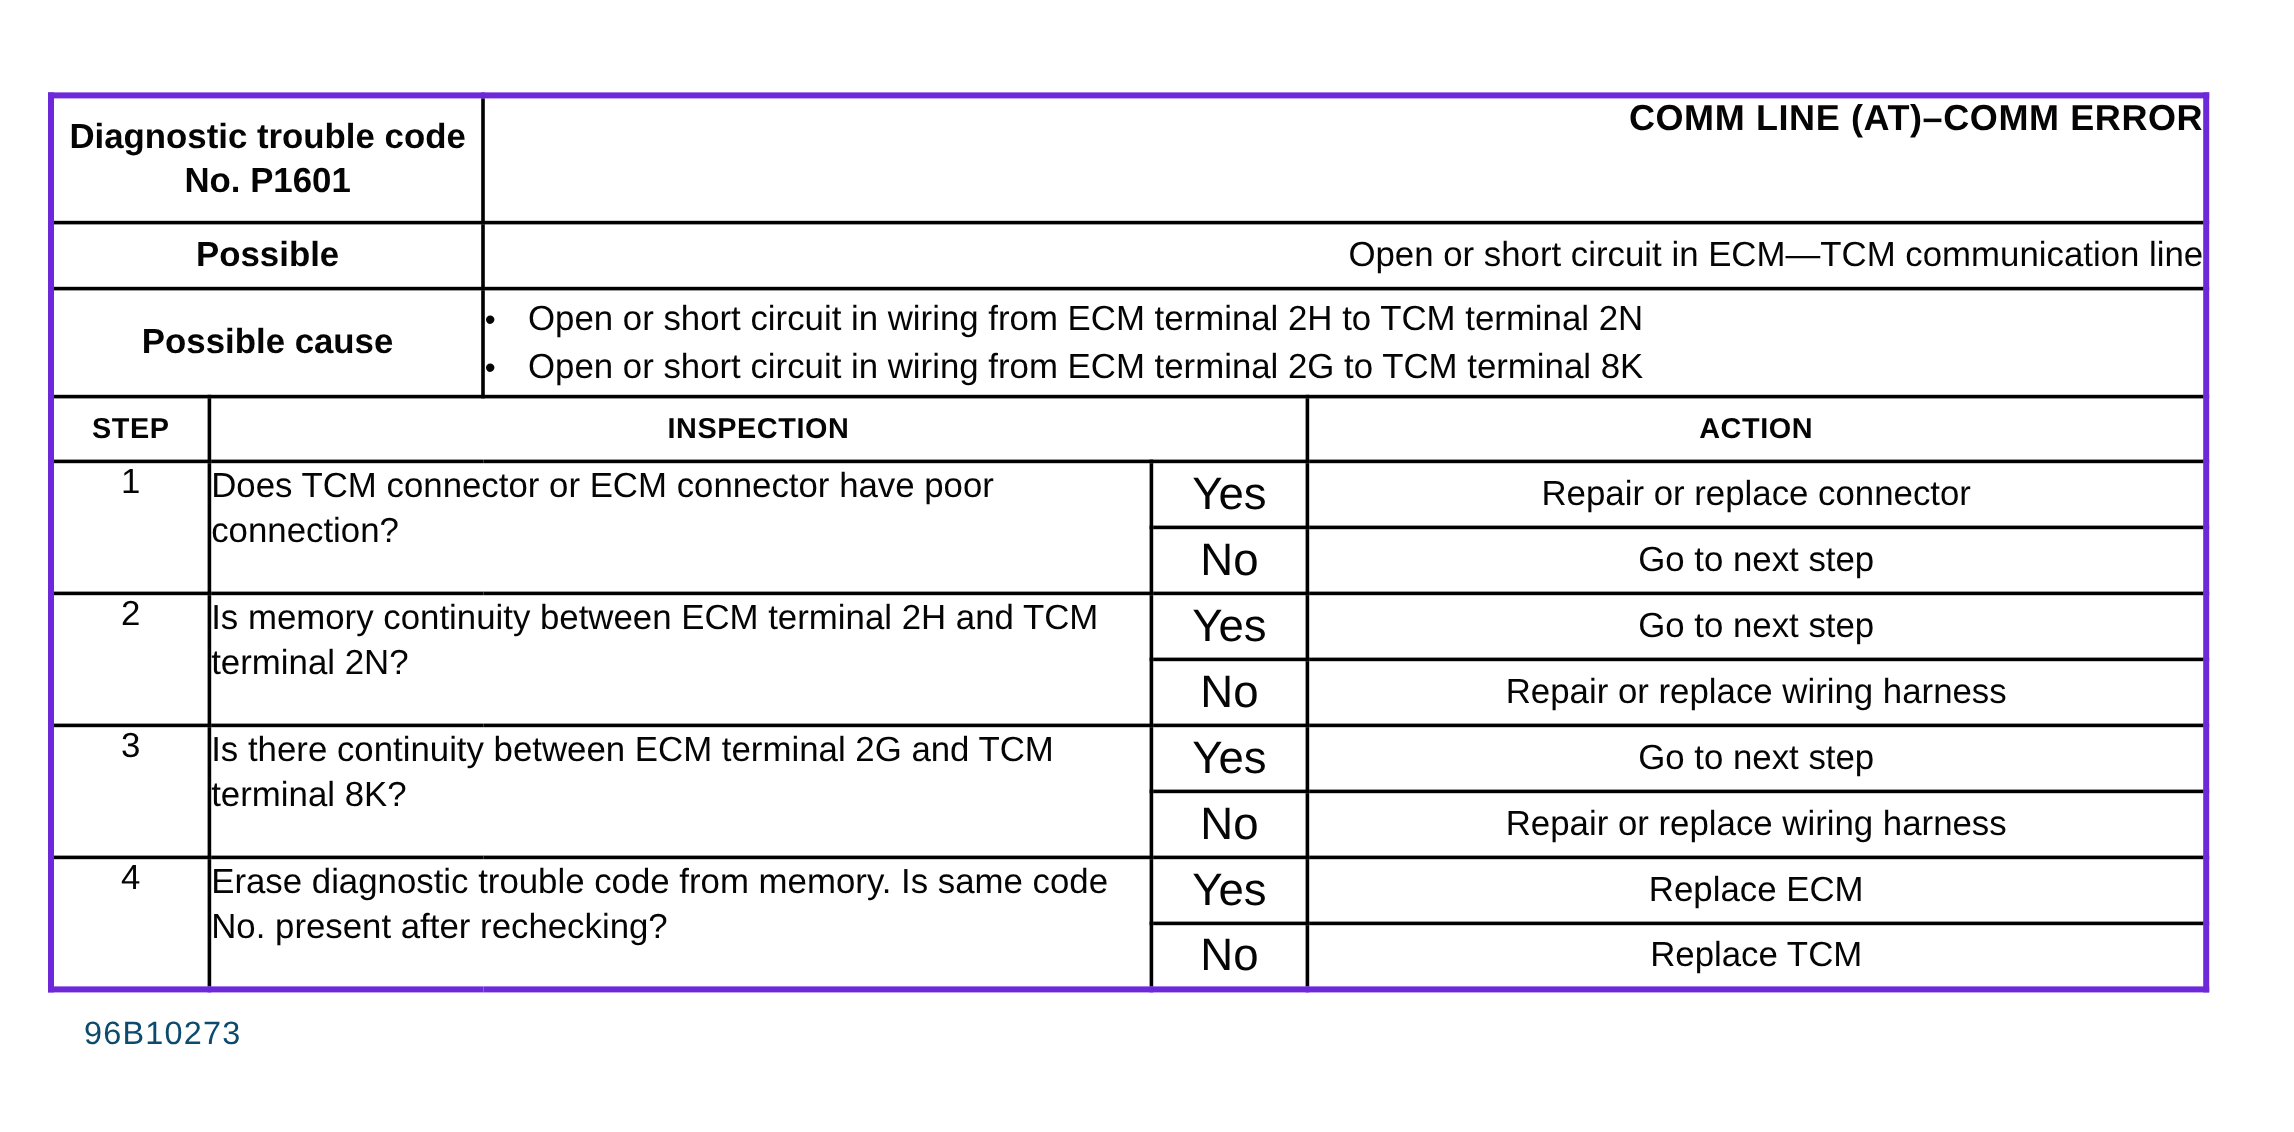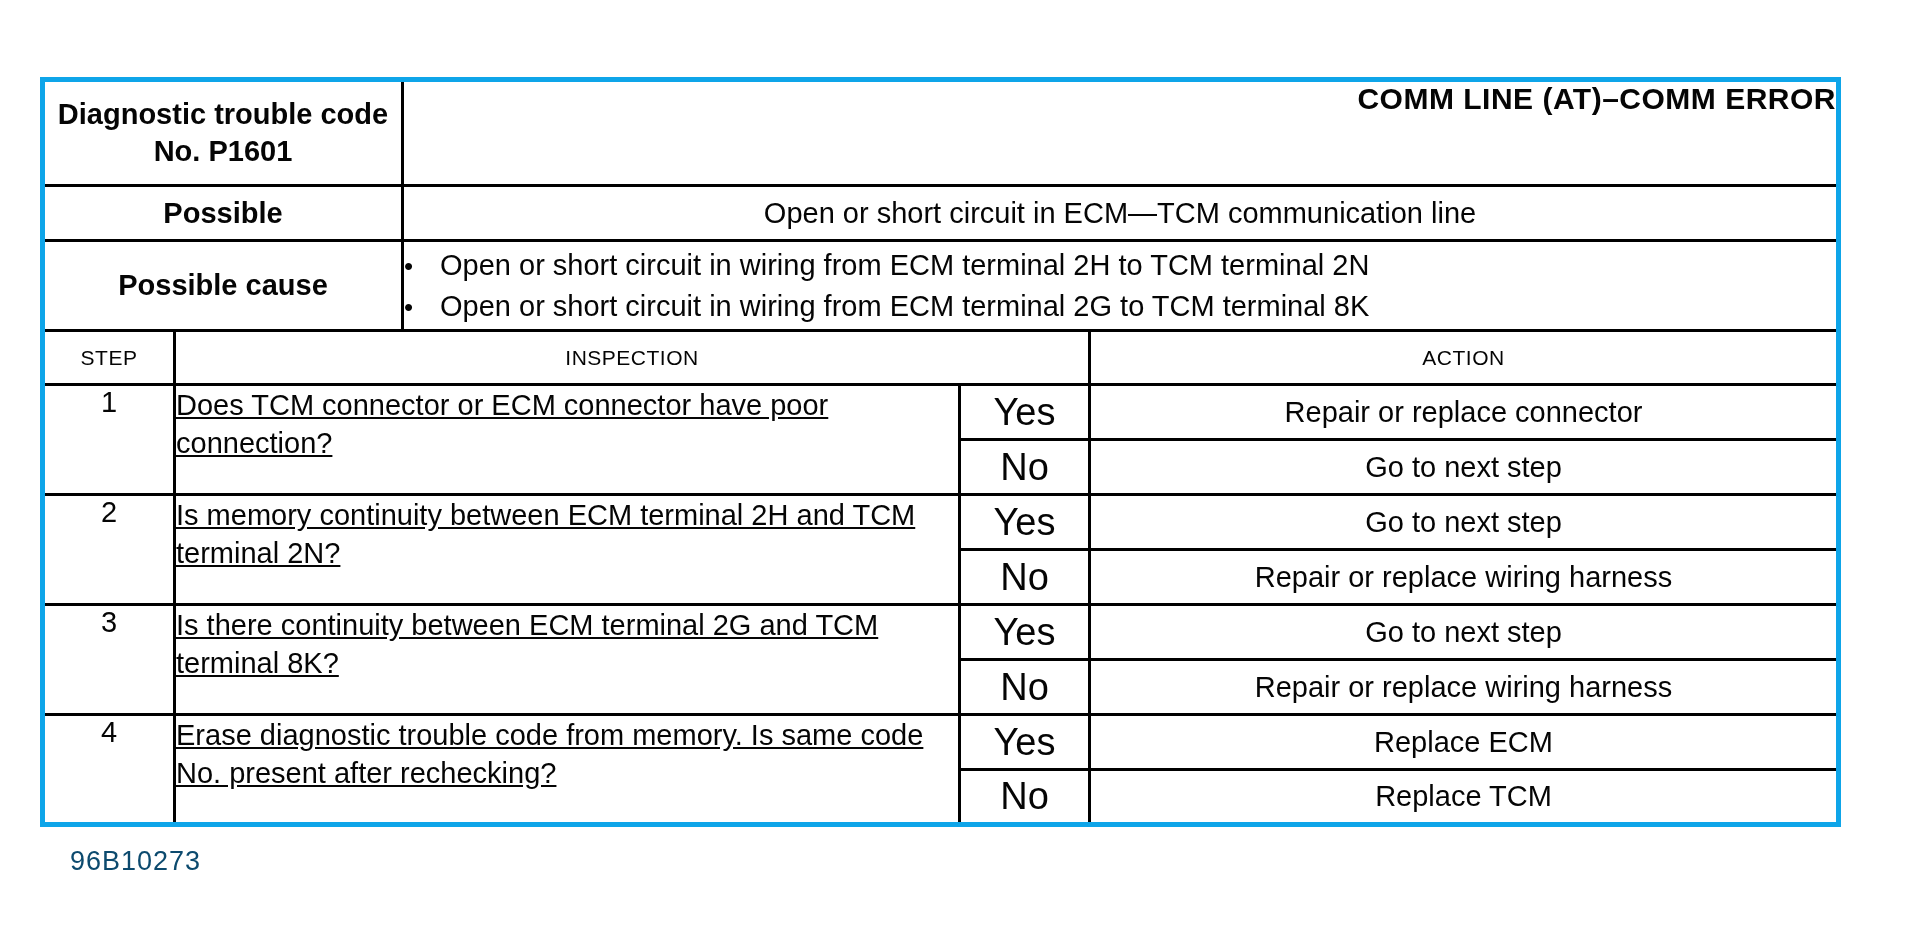--- a/index.html
+++ b/index.html
@@ -16,21 +16,21 @@
     color: #050505;
     overflow: hidden;
   }
   table.diag {
     position: absolute;
     left: 40px;
     top: 77px;
     width: 1796px;
     border-collapse: collapse;
     table-layout: fixed;
-    border: 5px solid #0ea5e9;
+    border: 5px solid #6d28d9;
   }
   table.diag td, table.diag th {
     border: 3px solid #000;
     padding: 0;
     overflow: hidden;
   }
   
   .label-cell {
     font-weight: 700;
     font-size: 29px;
@@ -42,21 +42,21 @@
   .dtc-value {
     font-weight: 700;
     font-size: 30px;
     text-align: right;
     vertical-align: top;
     padding: 16px 10px 0 20px;
     letter-spacing: 0.5px;
   }
   .value-cell {
     font-size: 29px;
-    text-align: center;
+    text-align: right;
     vertical-align: middle;
     padding: 0 10px 0 20px;
   }
   .cause-cell {
     font-size: 29px;
     vertical-align: middle;
     padding: 0 10px 0 20px;
   }
   .bullet-line {
     display: flex;
@@ -65,39 +65,38 @@
   }
   .bullet {
     width: 36px;
     flex: 0 0 36px;
     font-size: 26px;
   }
   
   .r-head th {
     border-top-width: 5px;
     border-bottom-width: 4px;
-    font-weight: 400;
-    font-size: 21px;
+    font-weight: 700;
+    font-size: 24px;
     text-align: center;
     vertical-align: middle;
     letter-spacing: 0.5px;
   }
   .step-num {
     text-align: center;
     vertical-align: top;
     padding-top: 10px;
     font-size: 29px;
   }
   .question {
     vertical-align: top;
     text-align: left;
     padding: 8px 71px 0 16px;
     font-size: 29px;
     line-height: 38px;
-    text-decoration: underline;
   }
   .yn {
     text-align: center;
     vertical-align: middle;
     font-size: 38px;
     margin-top: 20px;
   }
   .action {
     text-align: center;
     vertical-align: middle;

